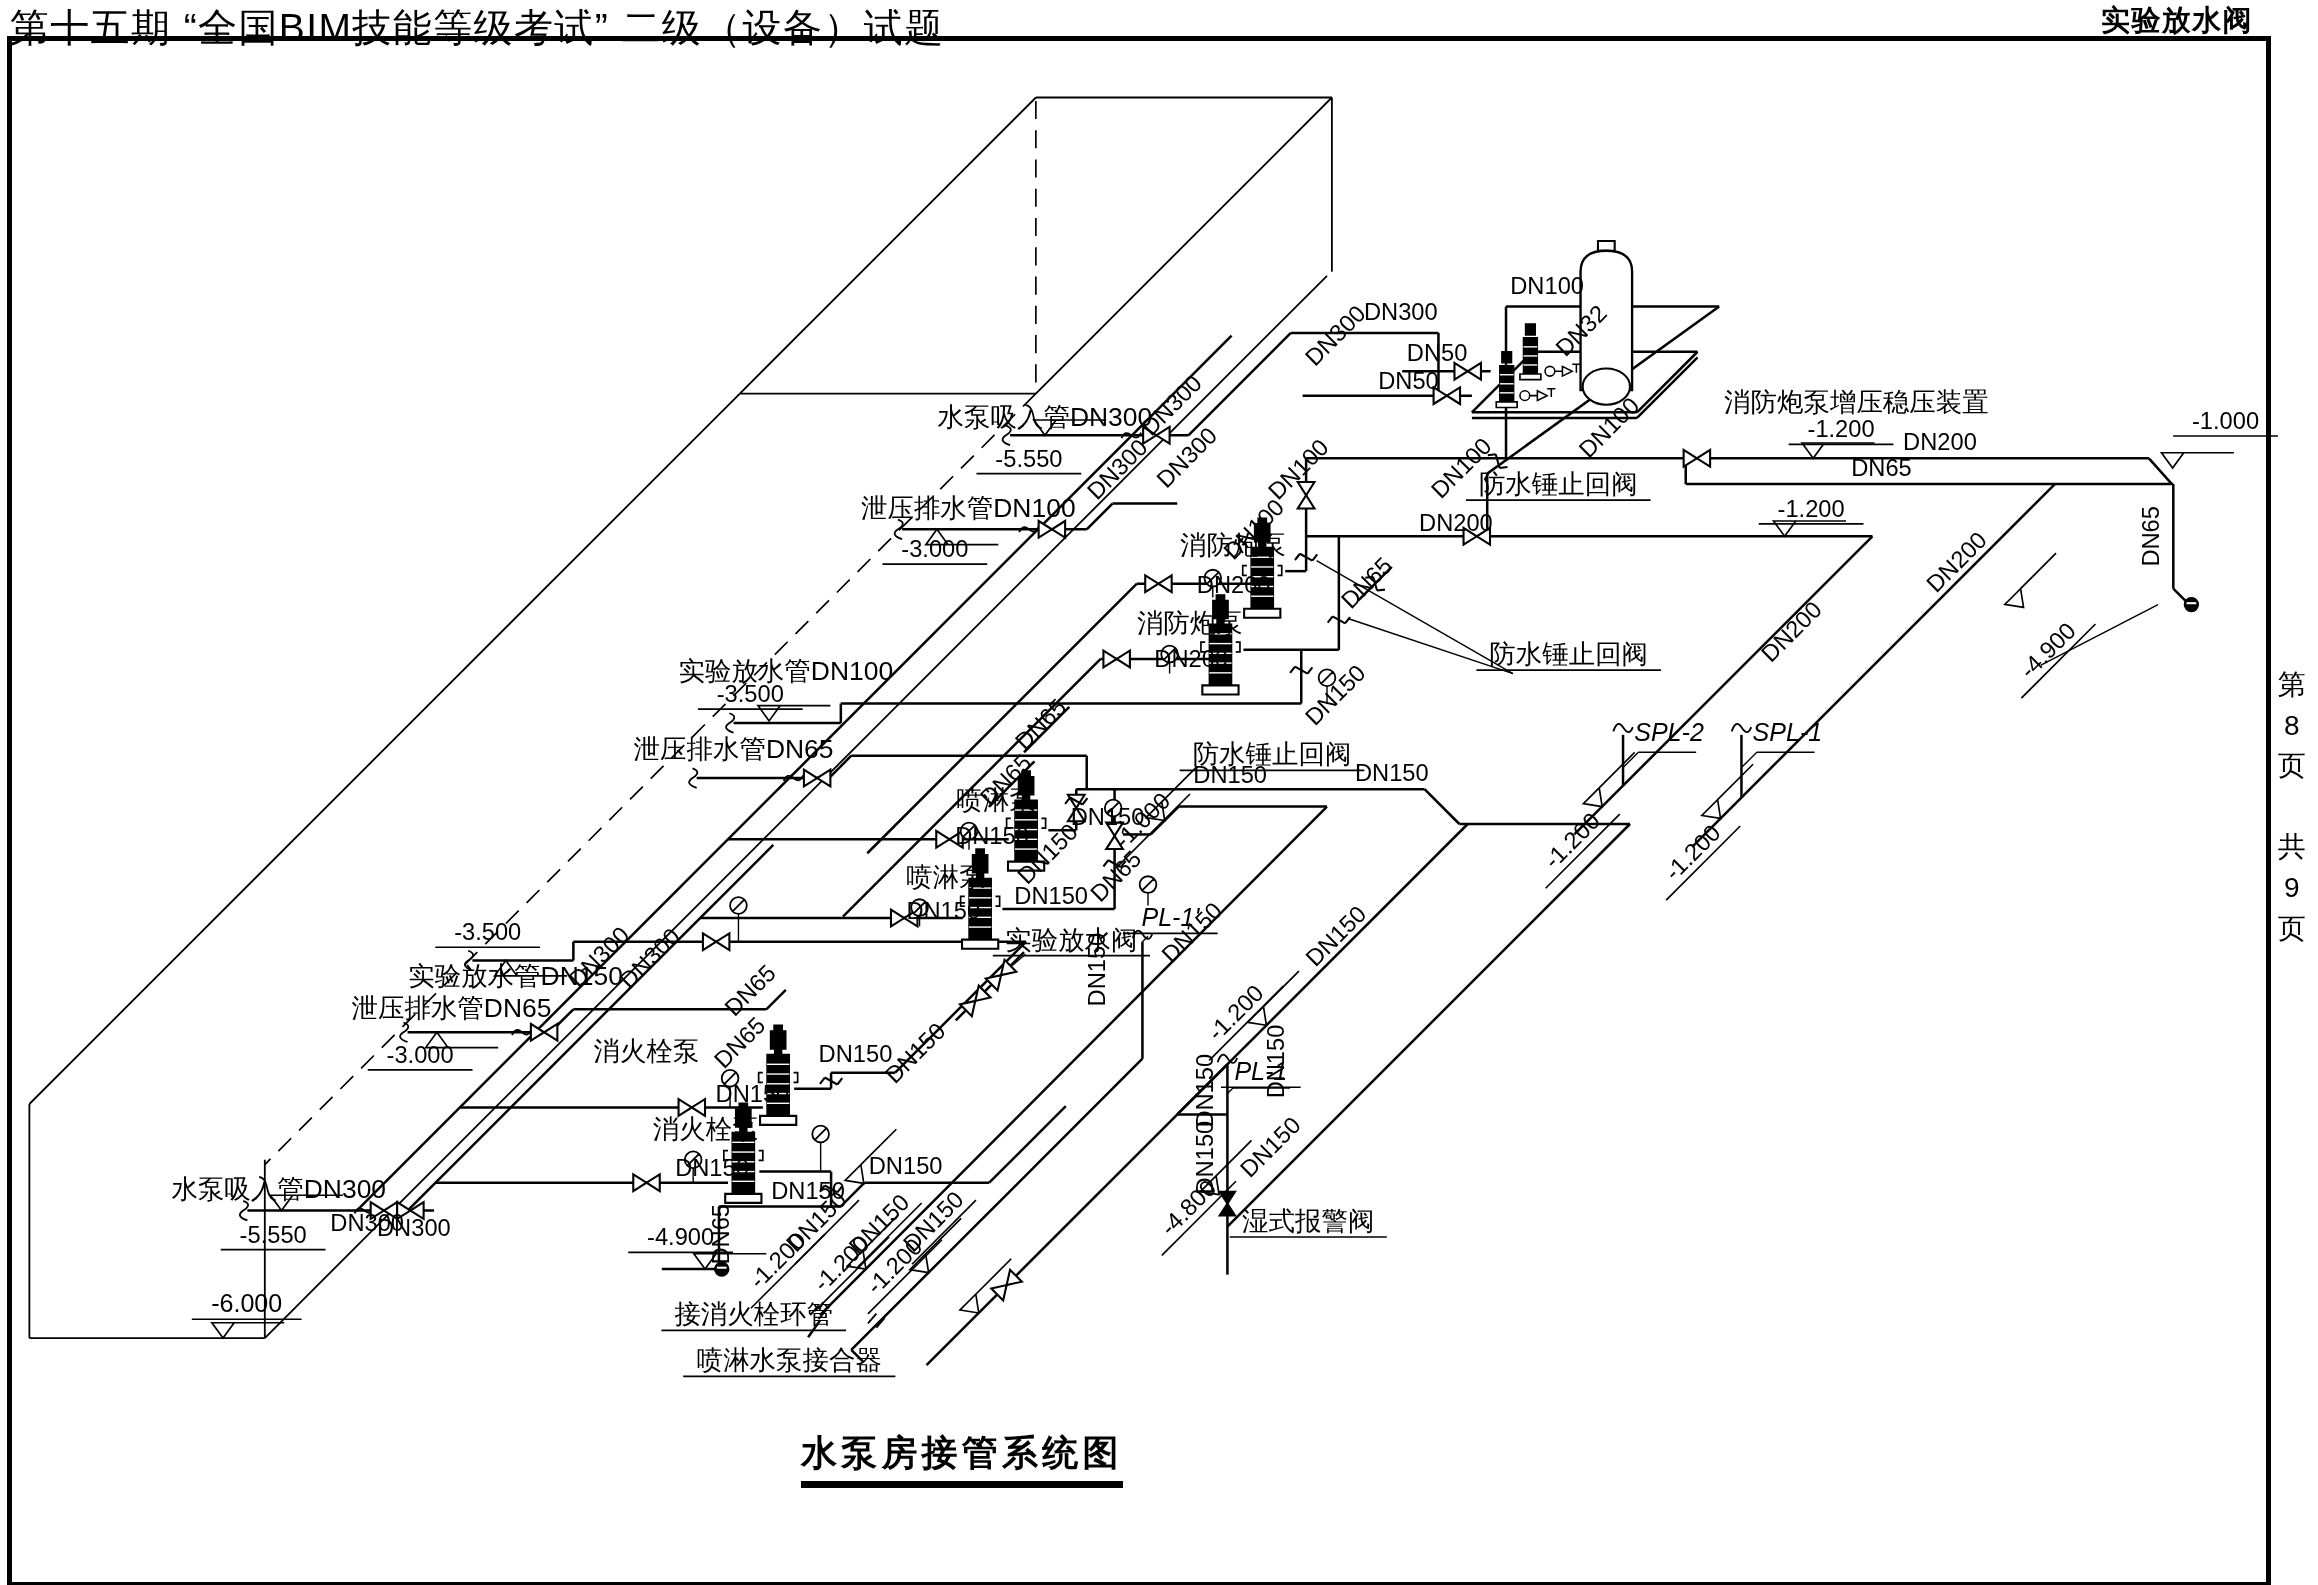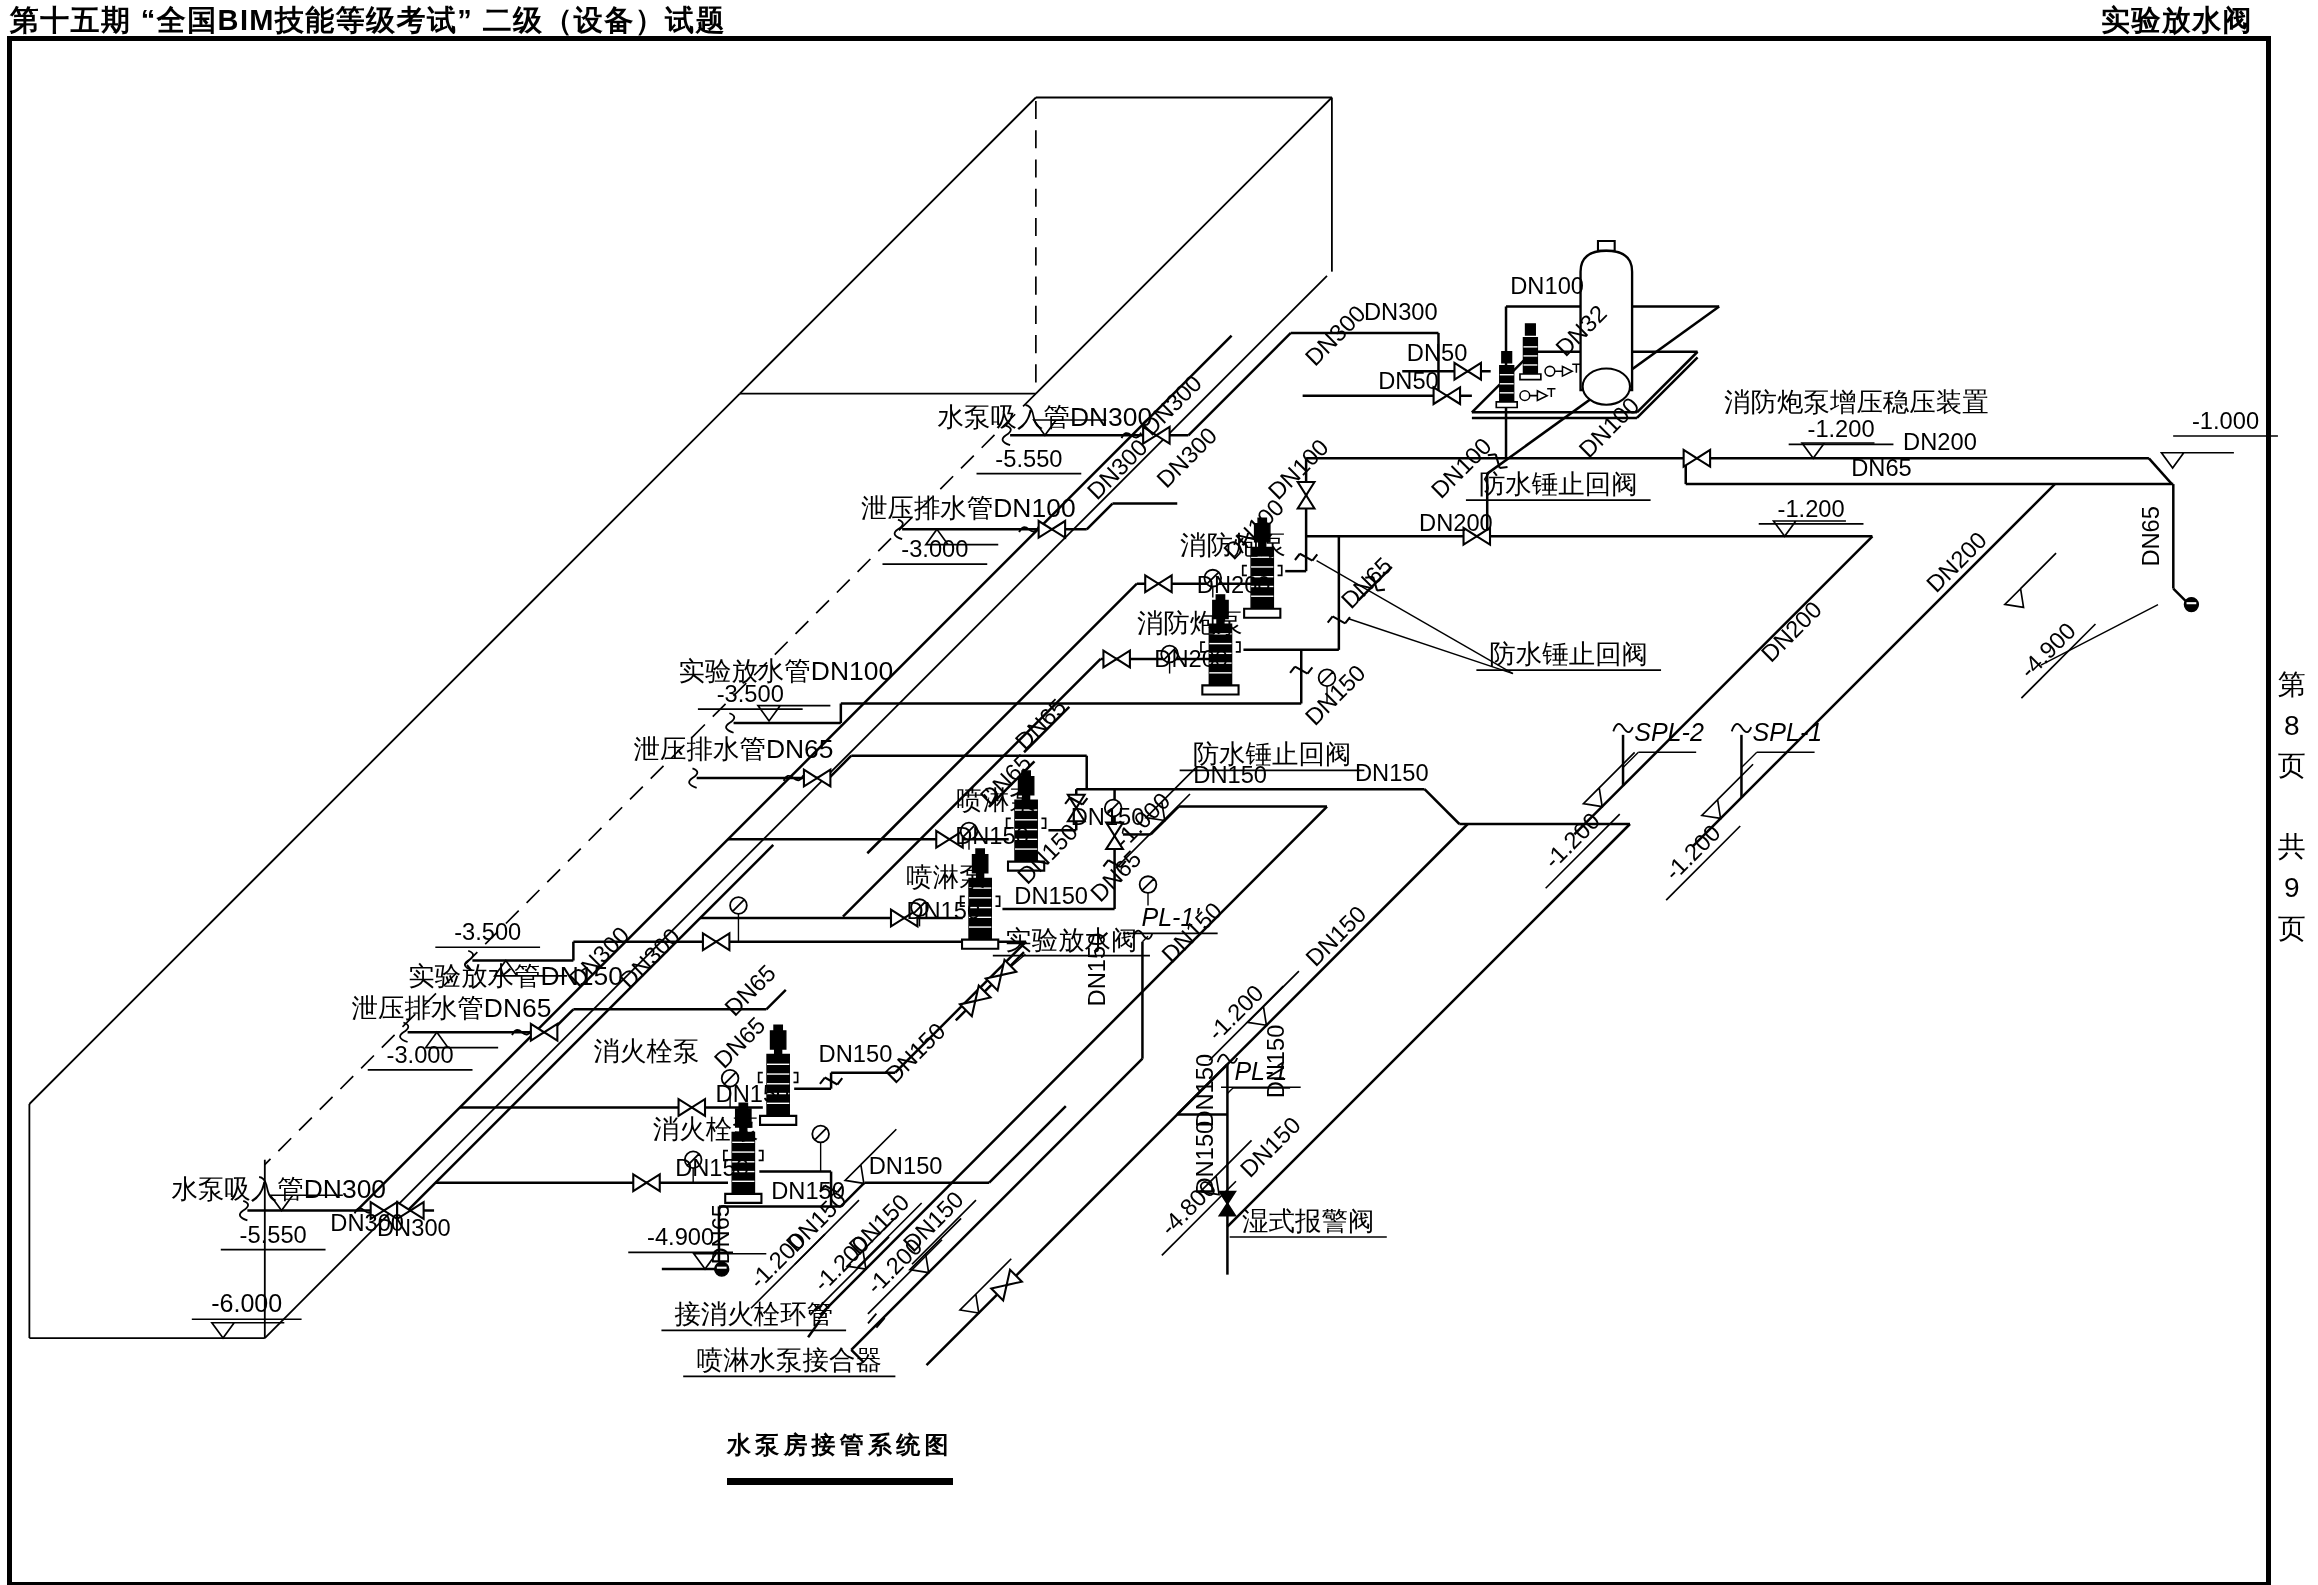--- a/index.html
+++ b/index.html
@@ -1,24 +1,24 @@
 <!DOCTYPE html>
 <html style="font-size:11px"><head>
 <meta charset="utf-8">
 <style>
   html,body{margin:0;padding:0;background:#fff;}
   #page{position:relative;width:2319px;height:1586px;background:#fff;overflow:hidden;
         font-family:"Liberation Sans",sans-serif;color:#000;}
-  #hdr-left{position:absolute;left:9.8px;top:1.4px;font-size:29px;font-weight:bold;letter-spacing:1.4px;}
+  #hdr-left{position:absolute;left:9.8px;top:1.4px;font-size:39px;font-weight:normal;letter-spacing:1.4px;}
   #hdr-right{position:absolute;right:66px;top:1.4px;font-size:29px;font-weight:bold;letter-spacing:1.4px;}
   #frame{position:absolute;left:7px;top:36px;width:2254px;height:1541px;border:5.6px solid #000;}
   #pageno{position:absolute;right:2.8px;top:665px;width:49px;font-size:28px;line-height:1.45;
           text-align:center;white-space:pre-line;}
-  #dtitle{position:absolute;left:727px;top:1429px;font-size:24px;font-weight:bold;letter-spacing:4.2px;
-          border-bottom:7px solid #000;padding-bottom:17px;}
+  #dtitle{position:absolute;left:801px;top:1429px;font-size:36px;font-weight:bold;letter-spacing:4.2px;
+          border-bottom:7px solid #000;padding-bottom:3px;}
   svg{position:absolute;left:0;top:0;}
   svg text{font-family:"Liberation Sans",sans-serif;fill:#000;}
 </style>
 </head>
 <body>
 
 <div id="page">
   <div id="hdr-left">第十五期 “全国BIM技能等级考试” 二级（设备）试题</div>
   <div id="hdr-right">实验放水阀</div>
   <div id="frame"></div>

